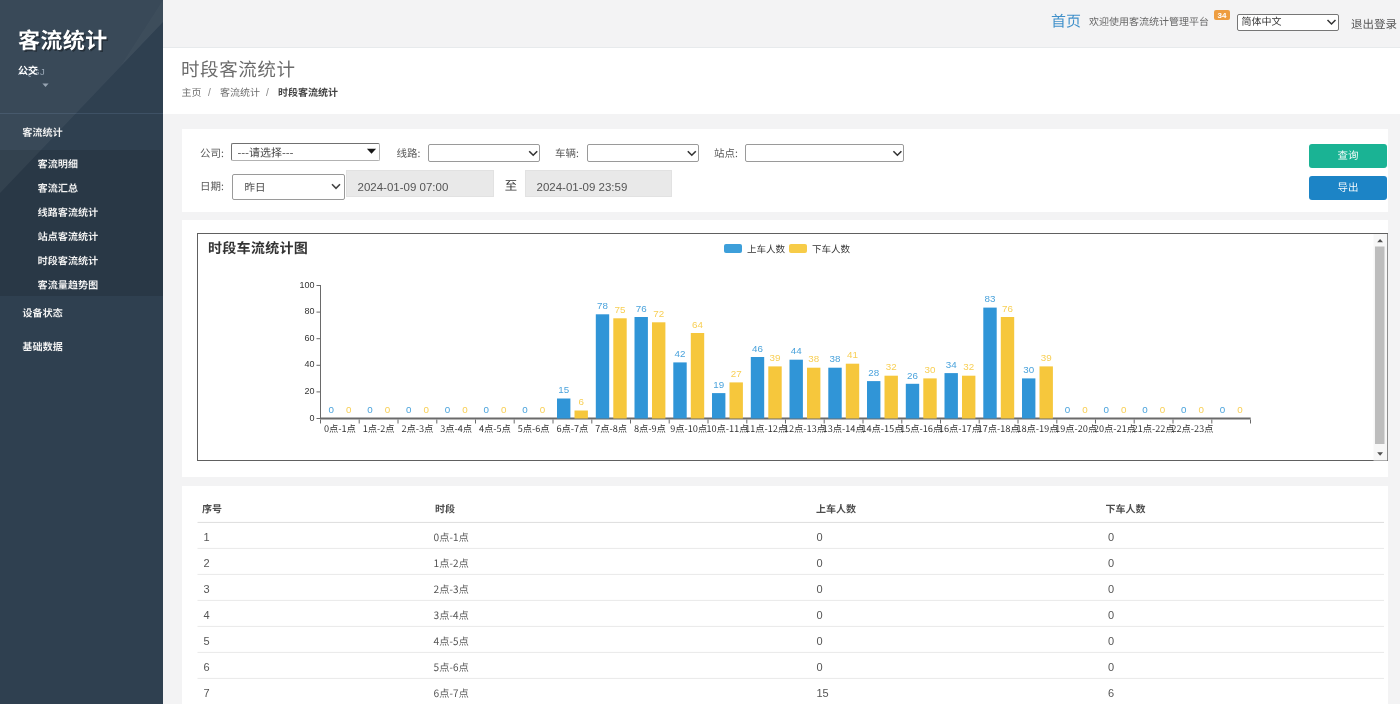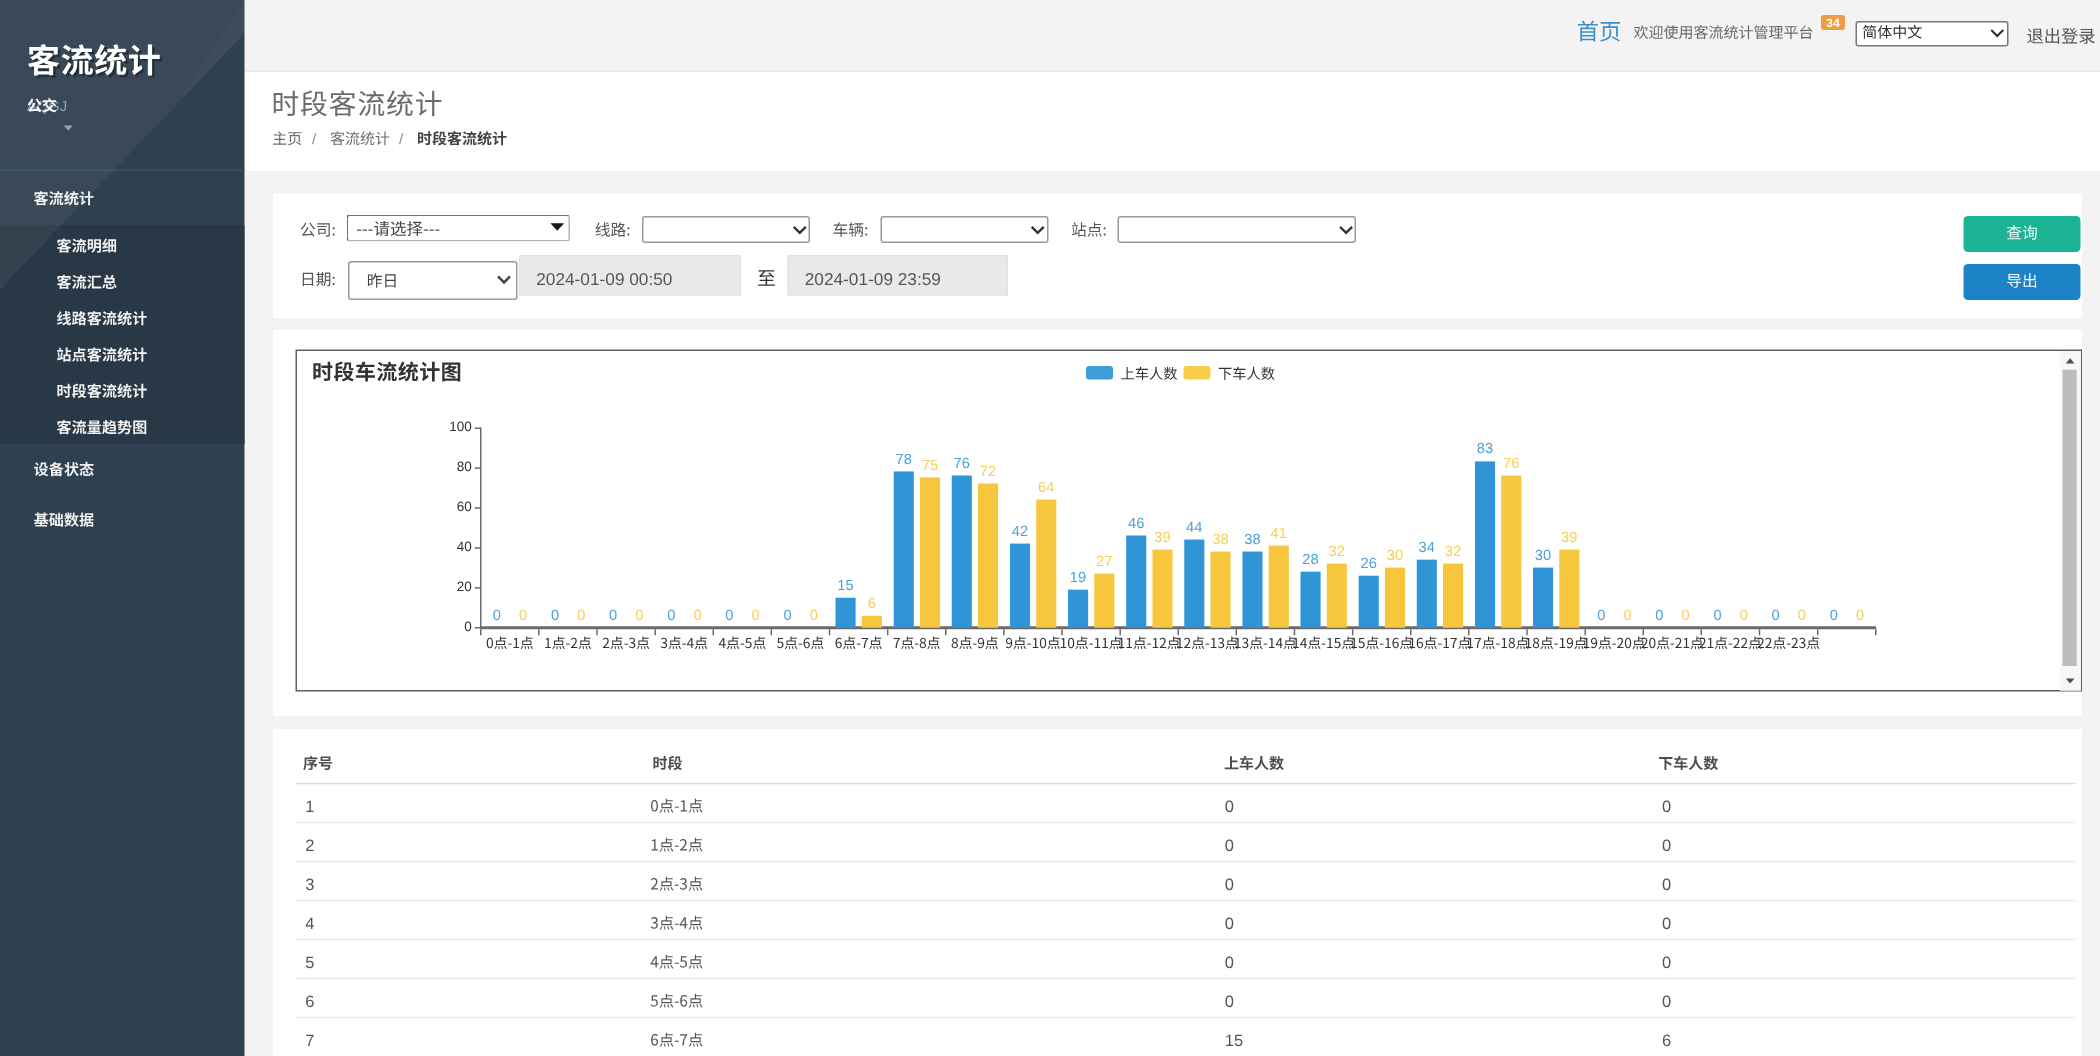--- a/index.html
+++ b/index.html
@@ -10,21 +10,21 @@
     <div class="abs" style="left:0;top:150px;width:163px;height:146px;background:#293846"></div>
   </div>
 <div class="abs" style="left:231px;top:143px;width:147px;height:16px;background:#fff;border:1px solid;border-color:#707070 #b2b2b2 #b2b2b2 #707070;border-radius:2px"></div>
 <div class="abs" style="left:428px;top:144px;width:110px;height:16px;background:#fff;border:1px solid;border-color:#9a9a9a;border-radius:2px"></div>
 <div class="abs" style="left:587px;top:144px;width:110px;height:16px;background:#fff;border:1px solid;border-color:#9a9a9a;border-radius:2px"></div>
 <div class="abs" style="left:745px;top:144px;width:157px;height:16px;background:#fff;border:1px solid;border-color:#9a9a9a;border-radius:2px"></div>
 <div class="abs" style="left:231.5px;top:173.5px;width:111px;height:24px;background:#fff;border:1px solid;border-color:#9a9a9a;border-radius:2px"></div>
 <div class="abs" style="left:346px;top:170px;width:148px;height:27px;background:#e9e9e9;border:1px solid #e2e2e2;box-sizing:border-box"></div>
 <div class="abs" style="left:494px;top:170px;width:31px;height:27px;background:#fff"></div>
 <div class="abs" style="left:525px;top:170px;width:147px;height:27px;background:#e9e9e9;border:1px solid #e2e2e2;box-sizing:border-box"></div>
-<div class="abs" style="left:346px;top:181px;width:148px;text-align:left;font-size:11.5px;color:#555"><span style="margin-left:11.5px">2024-01-09 00:50</span></div>
+<div class="abs" style="left:346px;top:181px;width:148px;text-align:left;font-size:11.5px;color:#555"><span style="margin-left:11.5px">2024-01-09 07:00</span></div>
 <div class="abs" style="left:525px;top:181px;width:159px;font-size:11.5px;color:#555"><span style="margin-left:11.5px">2024-01-09 23:59</span></div>
 <div class="abs" style="left:1309px;top:144px;width:78px;height:24px;background:#1ab394;border-radius:3px"></div>
 <div class="abs" style="left:1309px;top:176px;width:78px;height:24px;background:#1c84c6;border-radius:3px"></div>
 <div class="abs" style="left:1214px;top:9.5px;width:16px;height:10px;background:#ee9d40;border-radius:2px"></div>
 <div class="abs" style="left:1214px;top:10.5px;width:16px;text-align:center;font-size:8px;font-weight:bold;color:#fff;line-height:9px">34</div>
 <div class="abs" style="left:1237px;top:14px;width:100px;height:15px;background:#fff;border:1px solid;border-color:#767676;border-radius:2px"></div>
 <div class="abs" style="left:18px;top:66px;font-size:9.5px;color:#93a1b1;letter-spacing:0.3px">AQGJ</div>
 <svg class="abs" style="left:0;top:0" width="1400" height="704" viewBox="0 0 1400 704">
     <defs>
       <path id="g0" d="M388 505H615C583 473 544 444 501 418C455 442 415 470 383 501ZM410 833 442 768H70V546H187V659H375C325 585 232 509 93 457C119 438 156 396 172 368C217 389 258 411 295 435C322 408 352 383 384 360C276 314 151 282 27 264C48 237 73 188 84 157C128 165 171 175 214 186V-90H331V-59H670V-88H793V193C827 186 863 180 899 175C915 209 949 262 975 290C846 303 725 328 621 365C693 417 754 479 798 551L716 600L696 594H473L504 636L392 659H809V546H932V768H581C565 799 546 834 530 862ZM499 291C552 265 609 242 670 224H341C396 243 449 266 499 291ZM331 40V125H670V40Z"></path>

